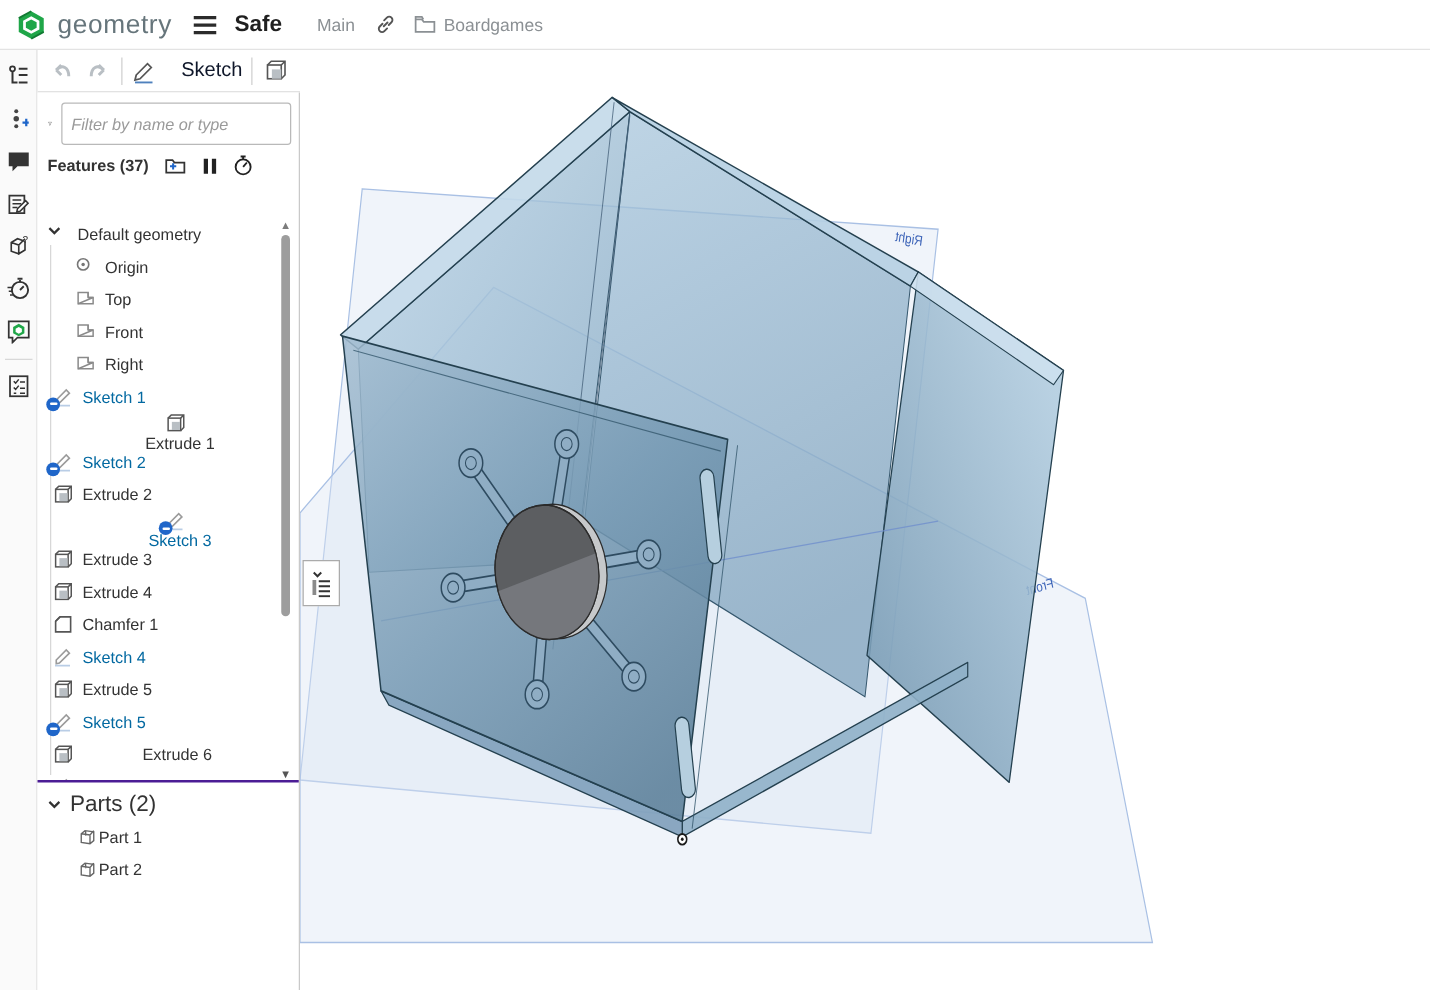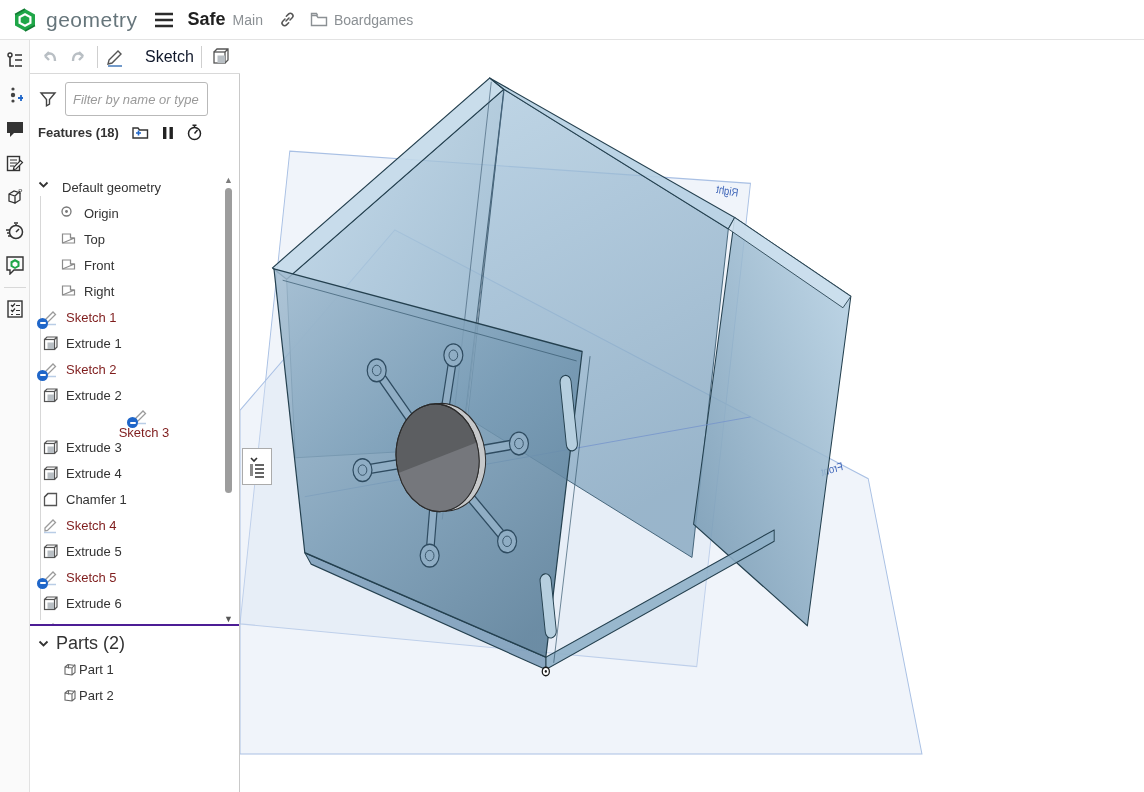--- a/index.html
+++ b/index.html
@@ -7,21 +7,21 @@
     font-family:"Liberation Sans", sans-serif; }
 
   
   #header { position:absolute; left:0; top:0; width:1144px; height:40px;
     background:#fff; border-bottom:1px solid #e3e3e3; display:flex; align-items:center; }
   #logo { width:24px; height:24px; margin-left:13px; }
   #app-name { font-size:21px; color:#66757b; margin-left:9px; letter-spacing:.5px; }
   #hamburger { margin-left:16px; color:#2b2b2b; cursor:pointer; }
   #doc-title { font-size:18px; font-weight:bold; color:#1f1f1f; margin-left:14px; }
   .hdr-dim { font-size:14px; color:#8b9094; }
-  #workspace { margin-left:7px; }
+  #workspace { margin-left:28px; }
   #link-icon { margin-left:16px; }
   #folder-icon { margin-left:14px; }
   #location { margin-left:6px; }
 
   
   #toolbar { position:absolute; left:30px; top:40px; width:1114px; height:34px;
     background:#fff; border-bottom:1px solid #d9d9d9; display:flex; align-items:center; padding-left:6px; }
   .tb-btn { height:28px; min-width:28px; display:flex; align-items:center; justify-content:center;
     border-radius:2px; cursor:pointer; padding:0 2px; }
   .tb-label { font-size:16px; color:#0f172a; margin-left:20px; }
@@ -32,32 +32,32 @@
   #left-rail { position:absolute; left:0; top:40px; width:30px; height:752px;
     background:#fafafa; border-right:1px solid #e2e2e2; display:flex; flex-direction:column; align-items:center; padding-top:6px; }
   .rail-btn { width:26px; height:30px; display:flex; align-items:center; justify-content:center;
     cursor:pointer; margin-bottom:4px; }
   .rail-sep { width:22px; height:1px; background:#d8d8d8; margin:3px 0 6px 0; }
 
   
   #feature-panel { position:absolute; left:30px; top:74px; width:210px; height:718px;
     background:#fff; border-right:1px solid #c9c9c9; }
   #filter-row { display:flex; align-items:center; padding:8px 6px 4px 8px; }
-  #filter-input { width:143px; height:26px; border:1px solid #b9b9b9; border-radius:3px;
+  #filter-input { width:184px; height:26px; border:1px solid #b9b9b9; border-radius:3px;
     font-size:13px; font-style:italic; padding:16px 7px; color:#333; outline:none;
     font-family:"Liberation Sans", sans-serif; }
   #filter-input::placeholder { color:#9a9a9a; }
   #features-header { display:flex; align-items:center; padding:4px 8px 5px 8px; }
   #features-title { font-size:13px; font-weight:bold; color:#333; flex:0 0 auto; }
   .fh-icon { margin-left:12px; cursor:pointer; display:flex; }
 
   #tree-wrap { position:relative; height:452px; overflow:hidden; border-bottom:2px solid #4c1d95;margin-top:28px; }
   .tree-row { height:26px; display:flex; align-items:center; font-size:13px; color:#333; cursor:pointer; }
   .tree-row .lbl { margin-left:7px; white-space:nowrap; }
-  .muted { color:#7f1d1d; }
+  .muted { color:#0369a1; }
   .row-icon { position:relative; width:17px; height:17px; flex:0 0 auto; display:flex; }
   .hid-badge { position:absolute; left:-5px; bottom:-3px; width:11px; height:11px;
     background:#1f66c9; border-radius:50%; display:flex; align-items:center; justify-content:center; }
   .hid-badge::after { content:""; width:6px; height:2px; background:#fff; border-radius:1px; }
   #guide-line { position:absolute; left:10px; top:22px; width:1px; height:424px; background:#d7d7d7; }
 
   
   #tree-scroll { position:absolute; right:6px; top:2px; width:9px; height:448px; }
   #scroll-thumb { position:absolute; top:12px; left:1px; width:7px; height:305px; background:#9d9d9d; border-radius:4px; }
   .scroll-arrow { position:absolute; left:0; width:9px; height:9px; color:#7c7c7c; font-size:9px; line-height:9px; text-align:center; }
@@ -340,21 +340,21 @@
   </div>
 
 <div id="feature-panel">
   <div id="filter-row">
     <svg width="20" height="20" viewBox="0 0 20 20" style="margin-right:7px">
       <path d="M3 4 h14 l-5.5 6.5 v4.5 l-3 1.8 v-6.3 z" fill="none" stroke="#444" stroke-width="1.4"></path>
     </svg>
     <input id="filter-input" type="text" placeholder="Filter by name or type" style="">
   </div>
   <div id="features-header">
-    <span id="features-title">Features (18)</span>
+    <span id="features-title">Features (37)</span>
     <span class="fh-icon">
       <svg width="19" height="15" viewBox="0 0 19 15">
         <path d="M2 3 h5 l1.5 2 h8 v8 h-14.5 z" fill="none" stroke="#333" stroke-width="1.4"></path>
         <path d="M5 8 h5 M7.5 5.5 v5" stroke="#1f66c9" stroke-width="1.6"></path>
       </svg>
     </span>
     <span class="fh-icon">
       <svg width="12" height="14" viewBox="0 0 12 14">
         <rect x="1" y="1" width="3.4" height="12" fill="#222"></rect>
           <rect x="7.5" y="1" width="3.4" height="12" fill="#222"></rect>
@@ -418,21 +418,21 @@
         <div class="tree-row muted" style="padding-left: 12px;">
           <span class="row-icon">
             <svg width="17" height="17" viewBox="0 0 17 17" fill="none">
               <path d="M3 11 L11 3 l2.5 2.5 L5.5 13.5 L3 14 z" stroke="#9b9b9b" stroke-width="1.3"></path>
               <path d="M2 15.5 h12" stroke="#b9cde6" stroke-width="1.5"></path>
             </svg>
             <span class="hid-badge"></span>
           </span>
           <span class="lbl">Sketch 1</span>
         </div>
-        <div class="tree-row" style="padding-left: 12px;">
+        <div class="tree-row" style="padding-left: 12px; flex-direction: column;">
           <span class="row-icon">
             <svg width="17" height="17" viewBox="0 0 17 17" fill="none">
               <rect x="2.5" y="4.5" width="10" height="10" stroke="#555" stroke-width="1.2"></rect>
               <path d="M2.5 4.5 l2.5-2.5 h10 v10 l-2.5 2.5 M12.5 4.5 l2.5-2.5" stroke="#555" stroke-width="1.2"></path>
               <rect x="5.5" y="7.5" width="6.5" height="6.5" fill="#b9bfc4"></rect>
             </svg>
           </span>
           <span class="lbl">Extrude 1</span>
         </div>
         <div class="tree-row muted" style="padding-left: 12px;">
@@ -516,21 +516,21 @@
         <div class="tree-row muted" style="padding-left: 12px;">
           <span class="row-icon">
             <svg width="17" height="17" viewBox="0 0 17 17" fill="none">
               <path d="M3 11 L11 3 l2.5 2.5 L5.5 13.5 L3 14 z" stroke="#9b9b9b" stroke-width="1.3"></path>
               <path d="M2 15.5 h12" stroke="#b9cde6" stroke-width="1.5"></path>
             </svg>
             <span class="hid-badge"></span>
           </span>
           <span class="lbl">Sketch 5</span>
         </div>
-        <div class="tree-row" style="padding-left: 12px;">
+        <div class="tree-row" style="padding-left: 12px; gap: 48px;">
           <span class="row-icon">
             <svg width="17" height="17" viewBox="0 0 17 17" fill="none">
               <rect x="2.5" y="4.5" width="10" height="10" stroke="#555" stroke-width="1.2"></rect>
               <path d="M2.5 4.5 l2.5-2.5 h10 v10 l-2.5 2.5 M12.5 4.5 l2.5-2.5" stroke="#555" stroke-width="1.2"></path>
               <rect x="5.5" y="7.5" width="6.5" height="6.5" fill="#b9bfc4"></rect>
             </svg>
           </span>
           <span class="lbl">Extrude 6</span>
         </div>
         <div class="tree-row muted" style="padding-left: 12px;">

